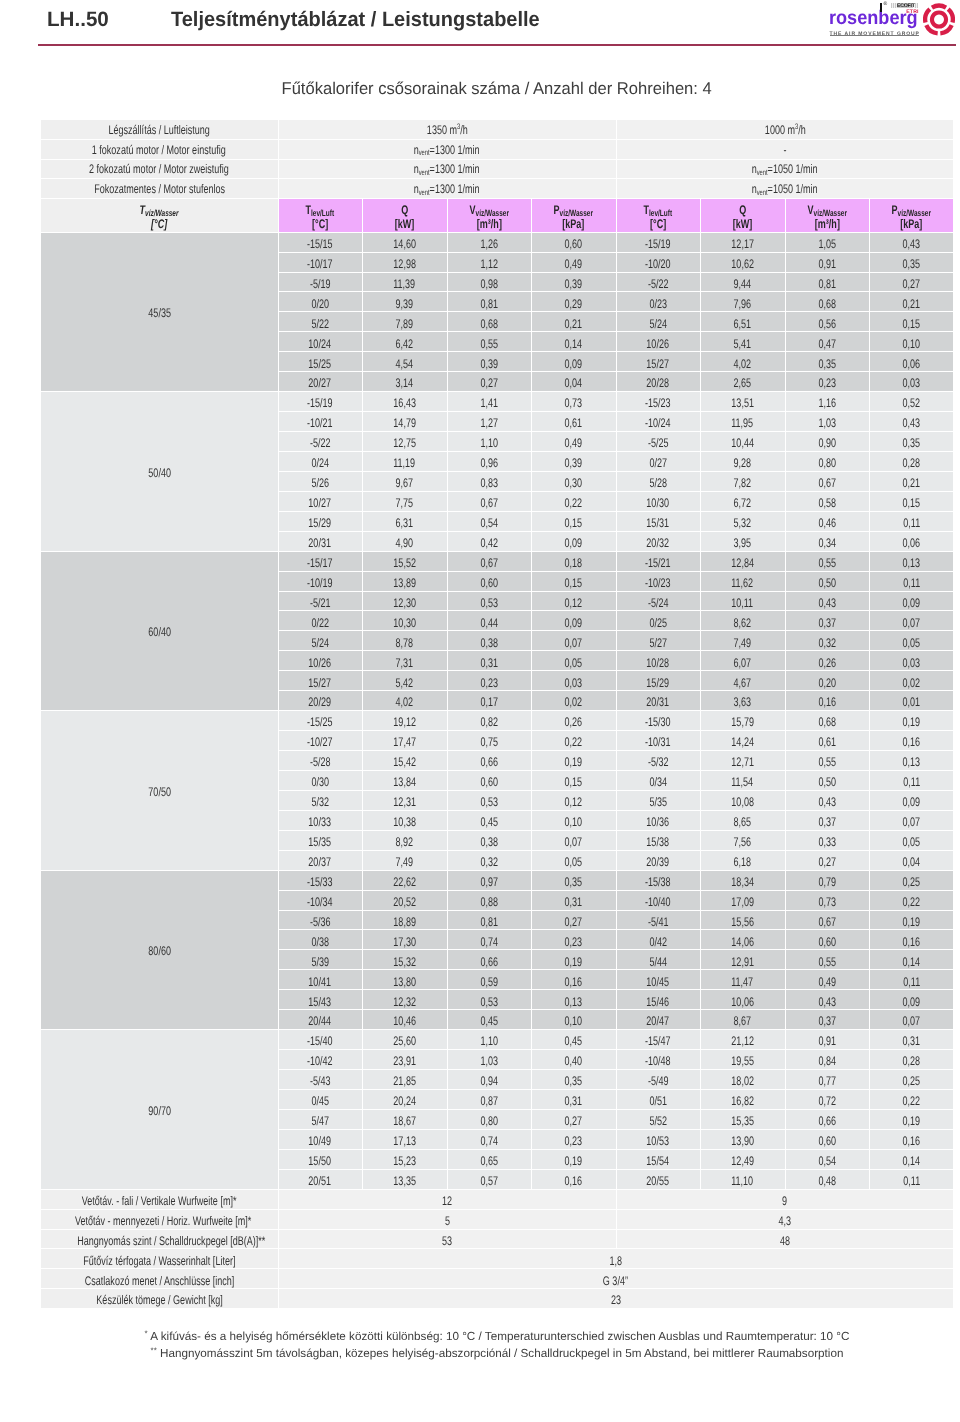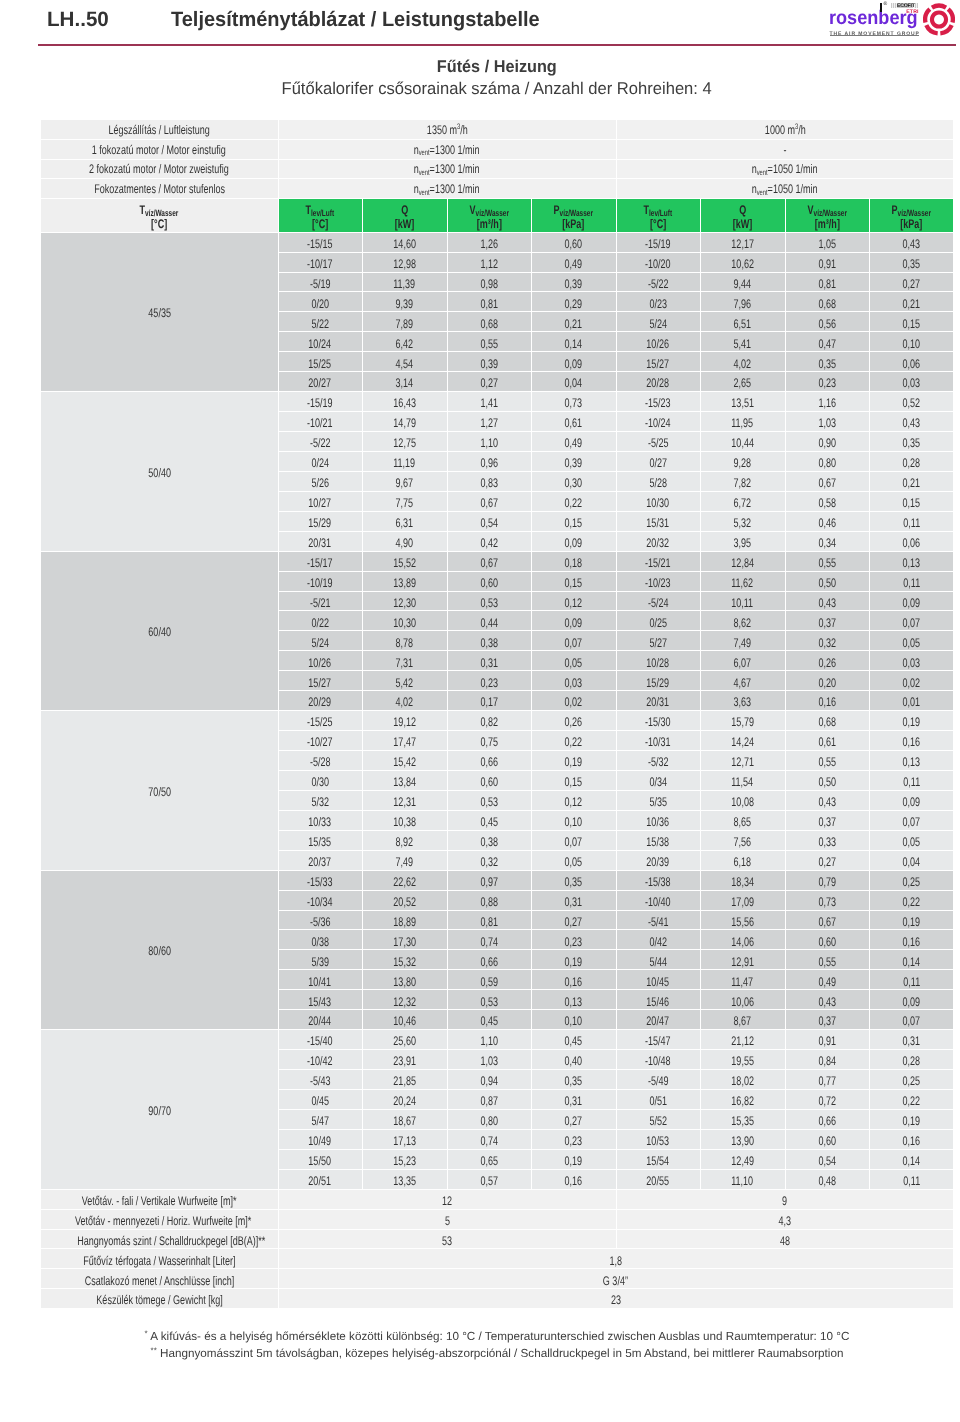--- a/index.html
+++ b/index.html
@@ -46,24 +46,24 @@
 
 
 .tbl{position:absolute;left:41px;top:119.8px;width:912px;border-collapse:collapse;
   table-layout:fixed;}
 .tbl td{padding:0;border:0;font-size:12.5px;color:#333;text-align:center;
   vertical-align:middle;line-height:1.06;}
 .tbl td.rowsep,.tbl tr.rowsep>td{border-bottom:1.3px solid #fff;}
 .tbl td.colsep{border-right:1.3px solid #fff;}
 .spec-row td{height:18.9px;background:#f1f1f1;margin-left:44px;}
 .spec-row td.lbl{background:#efefef;}
-.hdr-row td{height:32.3px;background:#22c55e;font-weight:bold;color:#262626;font-size:12.5px;line-height:13.3px;vertical-align:middle;}
+.hdr-row td{height:32.3px;background:#f0abfc;font-weight:bold;color:#262626;font-size:12.5px;line-height:13.3px;vertical-align:middle;}
 .hdr-row .hwrap{position:relative;top:2.2px;}
 .hdr-row sub{font-size:9px;top:2.4px;}
-.hdr-row td.lbl{background:#efefef;}
+.hdr-row td.lbl{background:#efefef;font-style:italic;}
 sub{font-size:8px;vertical-align:baseline;position:relative;top:1.4px;}
 sup{font-size:8px;vertical-align:baseline;position:relative;top:-4.6px;}
 .data-row td{height:18.94px;}
 .data-row .cond,.foot-row .cond{position:relative;top:2.4px;}
 .spec-row .cond{position:relative;top:1.0px;}
 .data-row td.grp .cond{top:2.2px;}
 .dark td{background:#d1d3d4;}
 .light td{background:#e7e9ea;}
 .foot-row td{height:18.93px;background:#f1f1f1;margin-top:8px;}
 .foot-row td.lbl{background:#efefef;}
@@ -111,21 +111,20 @@
 <path d="M83.13,12.55 A50,50 0 0 1 98.81,60.82 L85.63,57.90 A36.5,36.5 0 0 0 74.19,22.66 Z"></path>
 <path d="M95.85,69.94 A50,50 0 0 1 54.79,99.77 L53.50,86.33 A36.5,36.5 0 0 0 83.47,64.55 Z"></path>
 <path d="M45.21,99.77 A50,50 0 0 1 4.15,69.94 L16.53,64.55 A36.5,36.5 0 0 0 46.50,86.33 Z"></path>
 <path d="M1.19,60.82 A50,50 0 0 1 16.87,12.55 L25.81,22.66 A36.5,36.5 0 0 0 14.37,57.90 Z"></path>
 <path d="M50,21.5 A28.5,28.5 0 1 1 49.9,21.5 Z M50,34.5 A15.5,15.5 0 1 0 50.1,34.5 Z" fill-rule="evenodd"></path>
 </g>
 </svg></div>
     </div>
   </div>
 
-  <div class="sub1"><span class="cond">Fűtés / Heizung</span></div>
   <div class="sub2"><span class="cond">Fűtőkalorifer csősorainak száma / Anzahl der Rohreihen: 4</span></div>
 
   <table class="tbl">
       <colgroup>
         <col style="width:237px">
         <col style="width:84px">
         <col style="width:85px">
         <col style="width:84px">
         <col style="width:85px">
         <col style="width:84px">

